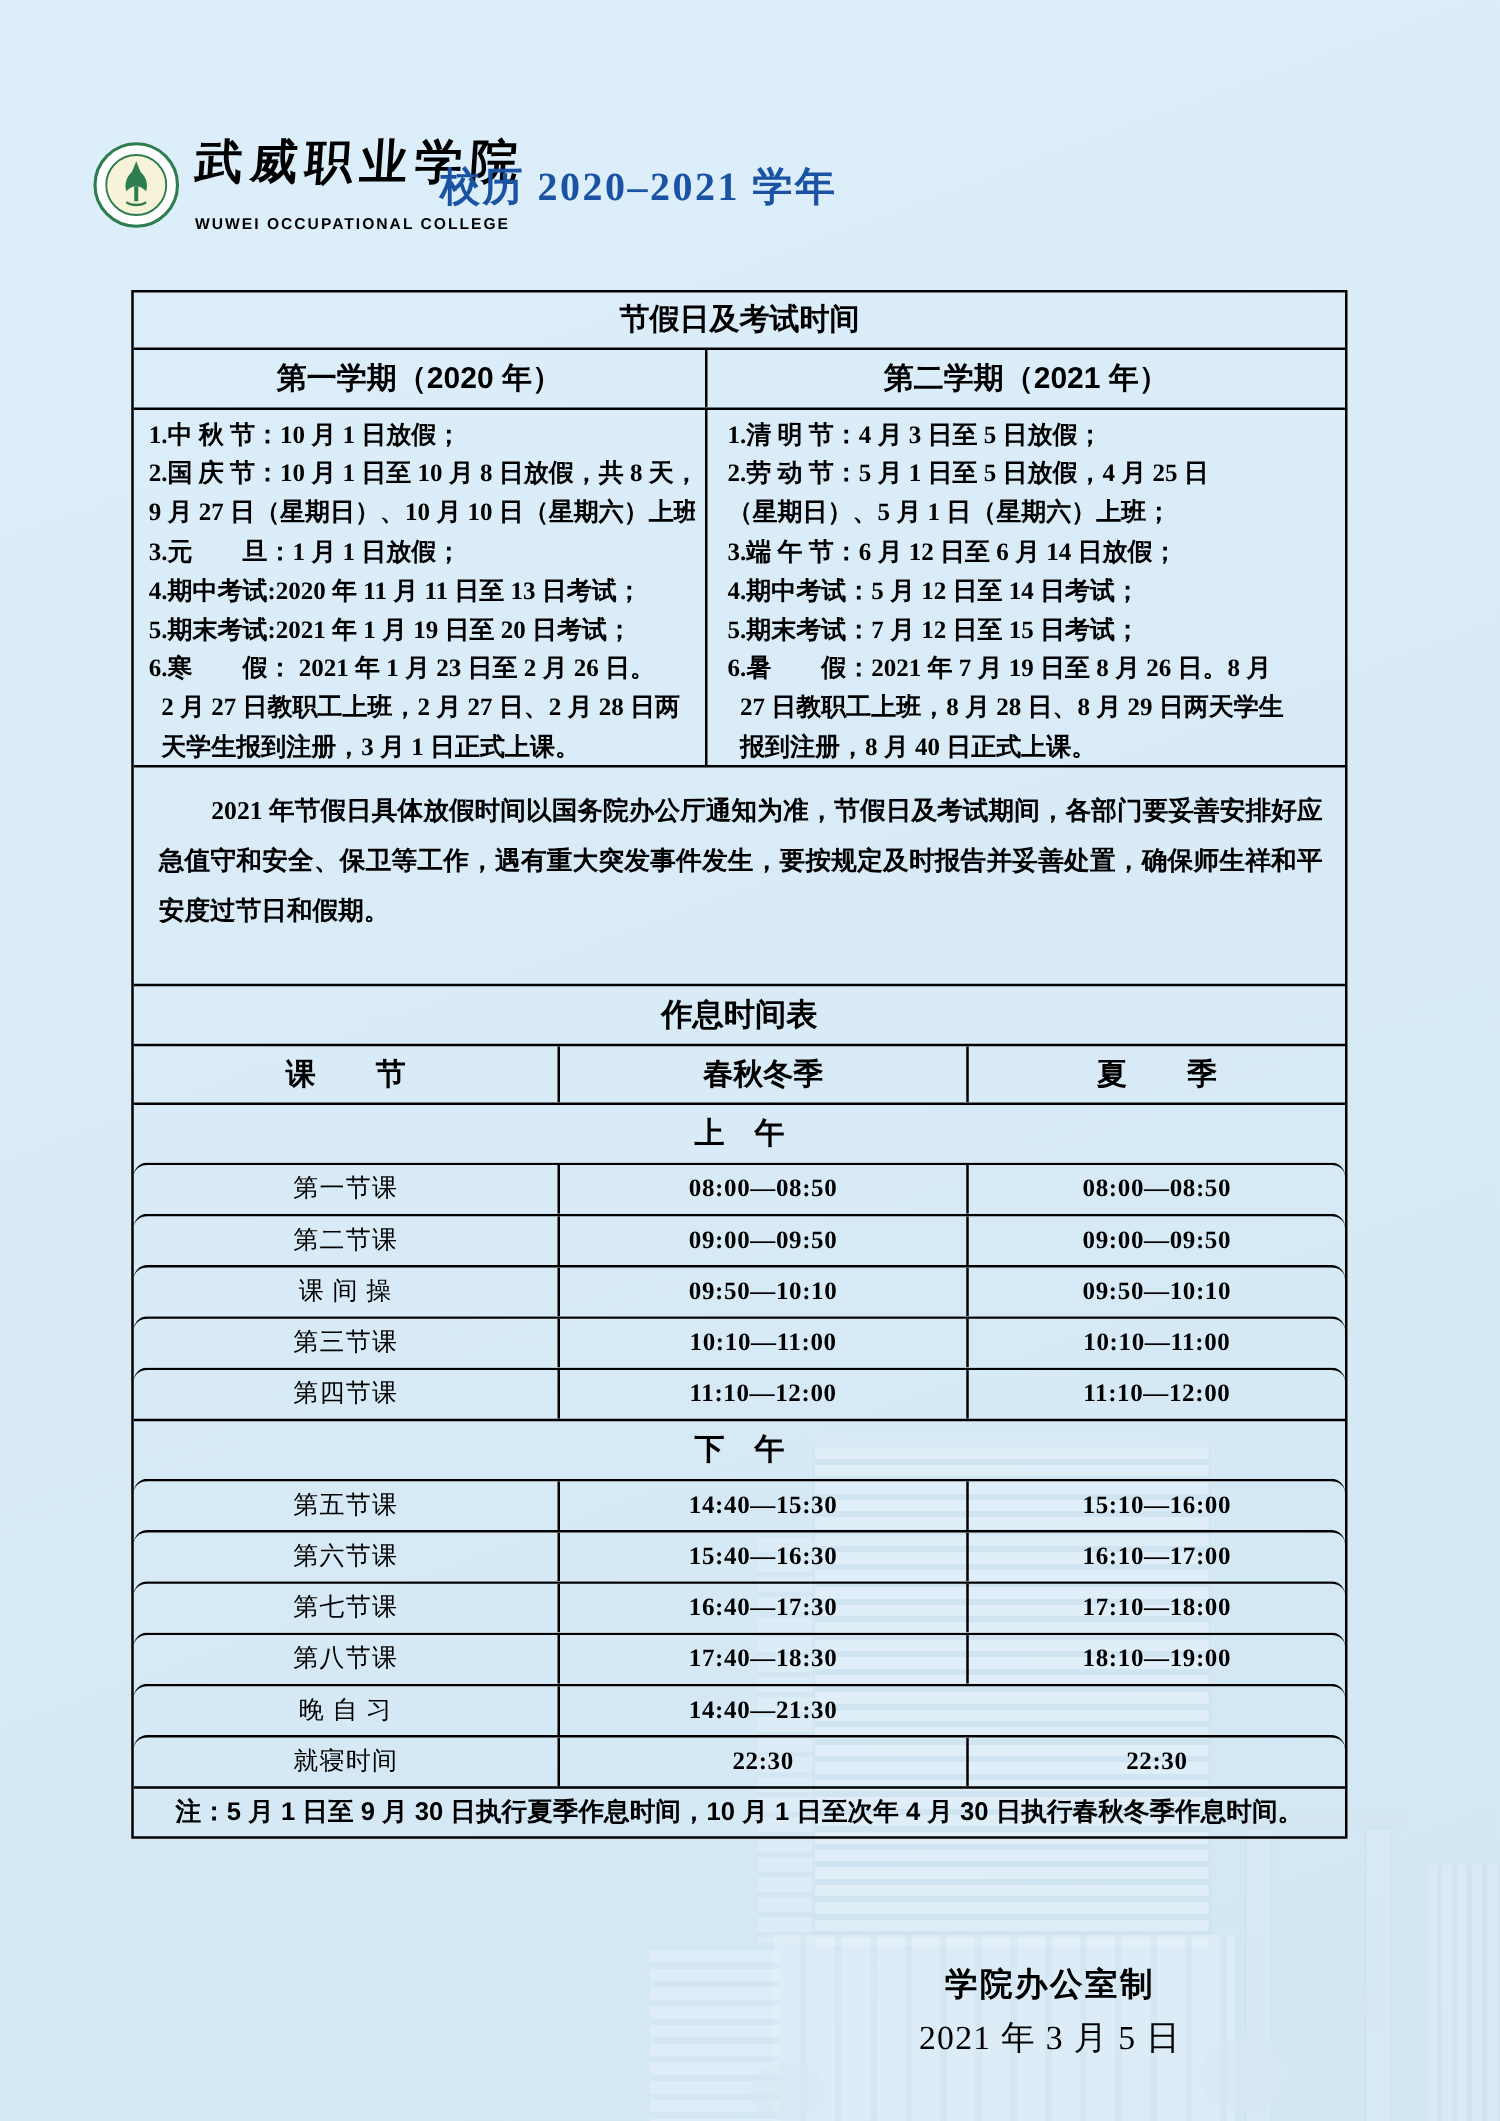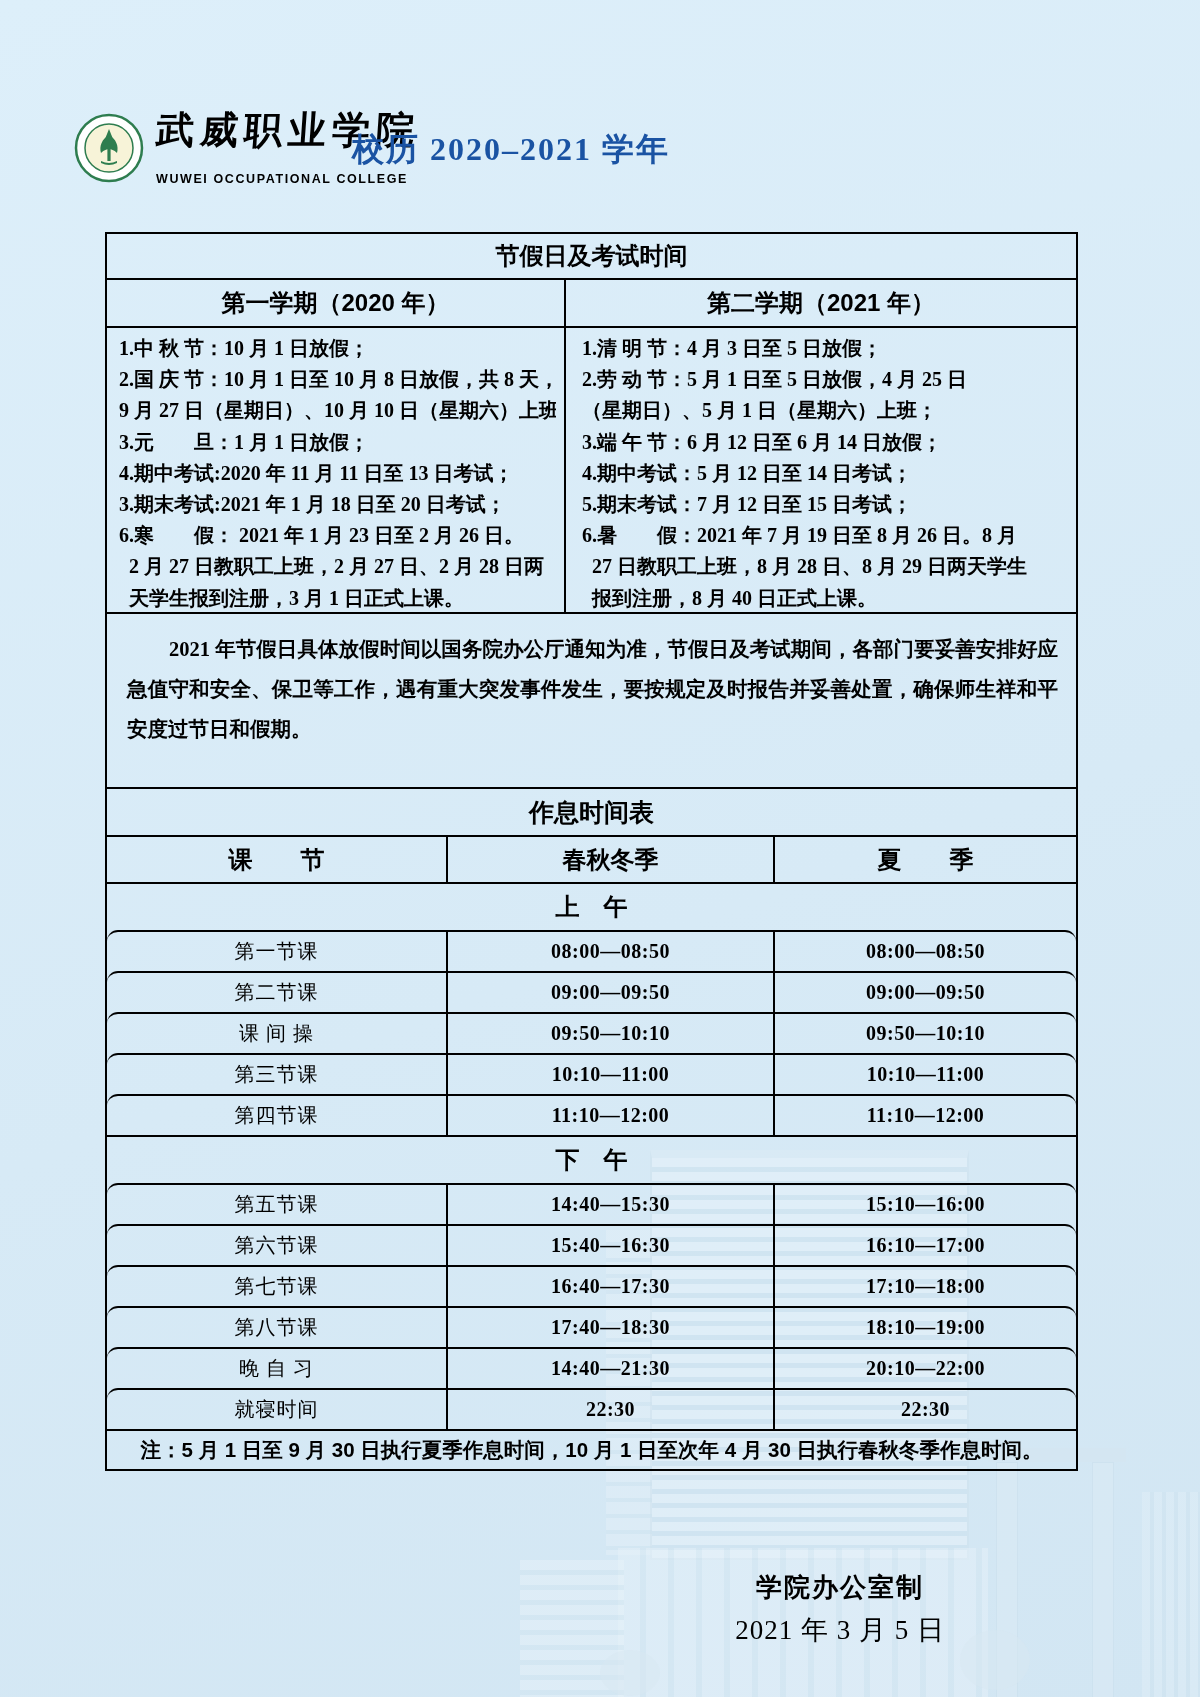--- a/index.html
+++ b/index.html
@@ -126,21 +126,21 @@
       <div class="h2">第二学期（2021 年）</div>
     </div>
 
     <div class="row r-sembody bt">
       <div class="sem-col sem1">
           <div class="hline">1.中 秋 节：10 月 1 日放假；</div>
           <div class="hline">2.国 庆 节：10 月 1 日至 10 月 8 日放假，共 8 天，</div>
           <div class="hline">9 月 27 日（星期日）、10 月 10 日（星期六）上班；</div>
           <div class="hline">3.元　　旦：1 月 1 日放假；</div>
           <div class="hline">4.期中考试:2020 年 11 月 11 日至 13 日考试；</div>
-          <div class="hline">3.期末考试:2021 年 1 月 18 日至 20 日考试；</div>
+          <div class="hline">5.期末考试:2021 年 1 月 19 日至 20 日考试；</div>
           <div class="hline">6.寒　　假： 2021 年 1 月 23 日至 2 月 26 日。</div>
           <div class="hline">  2 月 27 日教职工上班，2 月 27 日、2 月 28 日两</div>
           <div class="hline">  天学生报到注册，3 月 1 日正式上课。</div>
         </div>
       <div class="sem-col sem2">
           <div class="hline">1.清 明 节：4 月 3 日至 5 日放假；</div>
           <div class="hline">2.劳 动 节：5 月 1 日至 5 日放假，4 月 25 日</div>
           <div class="hline">（星期日）、5 月 1 日（星期六）上班；</div>
           <div class="hline">3.端 午 节：6 月 12 日至 6 月 14 日放假；</div>
           <div class="hline">4.期中考试：5 月 12 日至 14 日考试；</div>
@@ -205,21 +205,20 @@
           <div class="scell c3">17:10—18:00</div>
         </div>
         <div class="row srow data">
           <div class="scell c1">第八节课</div>
           <div class="scell c2">17:40—18:30</div>
           <div class="scell c3">18:10—19:00</div>
         </div>
         <div class="row srow data">
           <div class="scell c1">晚 自 习</div>
           <div class="scell c2">14:40—21:30</div>
-          <div class="scell c3">20:10—22:00</div>
         </div>
         <div class="row srow data">
           <div class="scell c1">就寝时间</div>
           <div class="scell c2">22:30</div>
           <div class="scell c3">22:30</div>
         </div>
       </div>
 
     <div class="row r-bottomnote bt center sans">注：5 月 1 日至 9 月 30 日执行夏季作息时间，10 月 1 日至次年 4 月 30 日执行春秋冬季作息时间。</div>
   </div>

